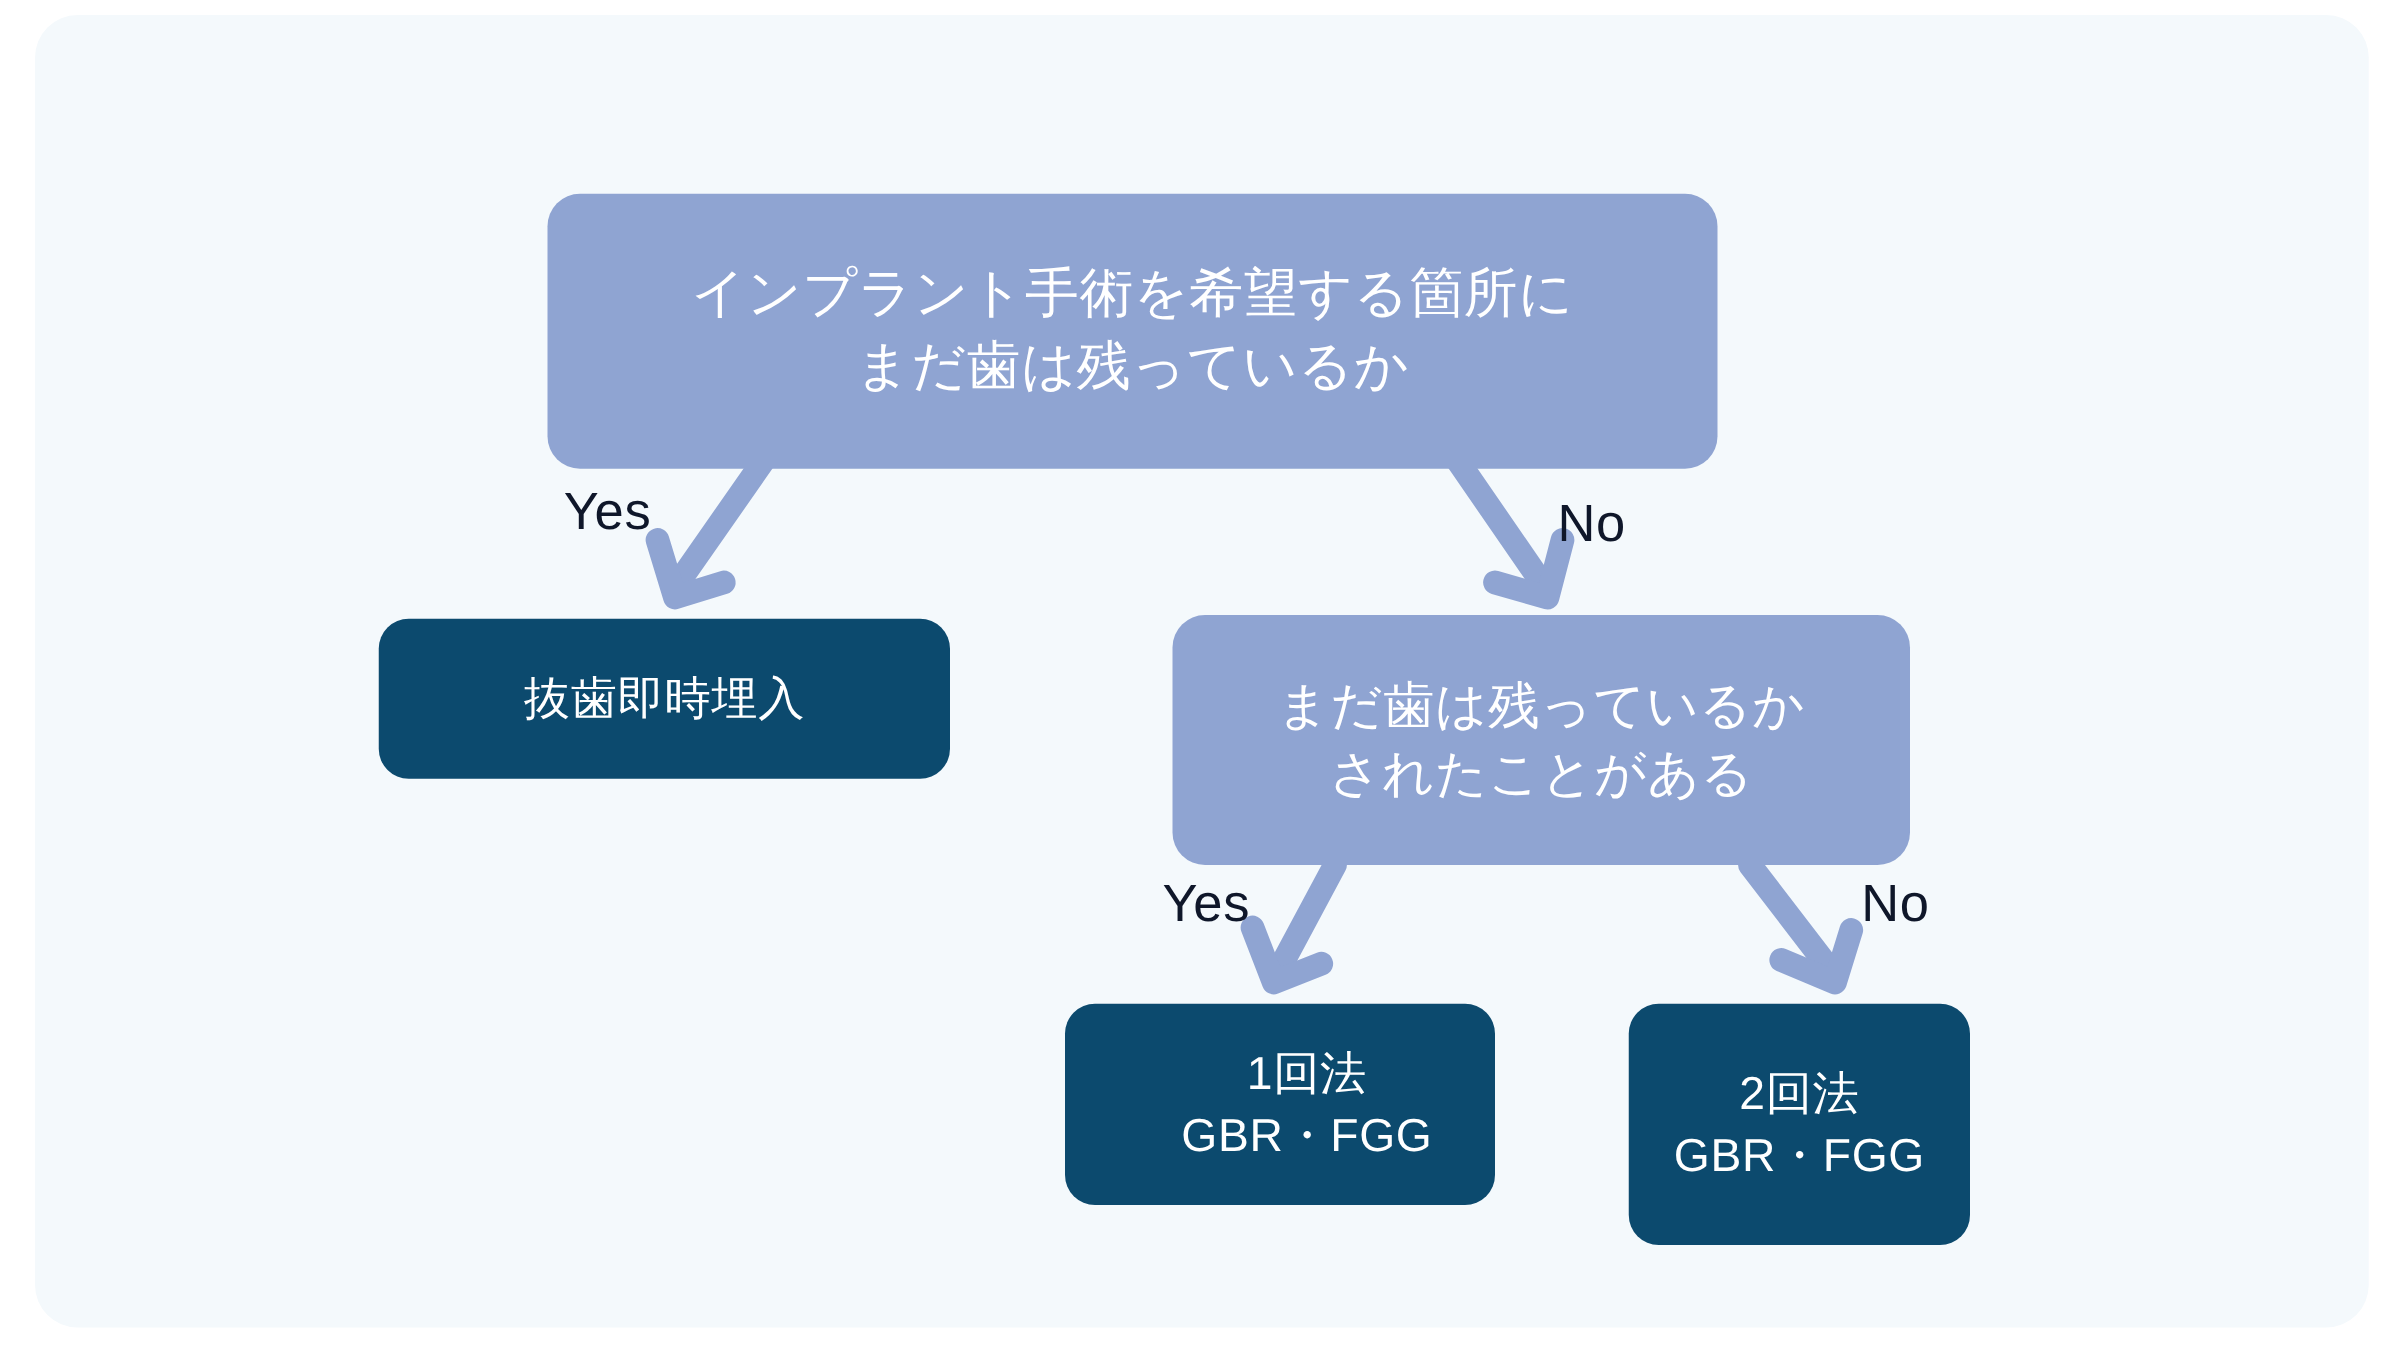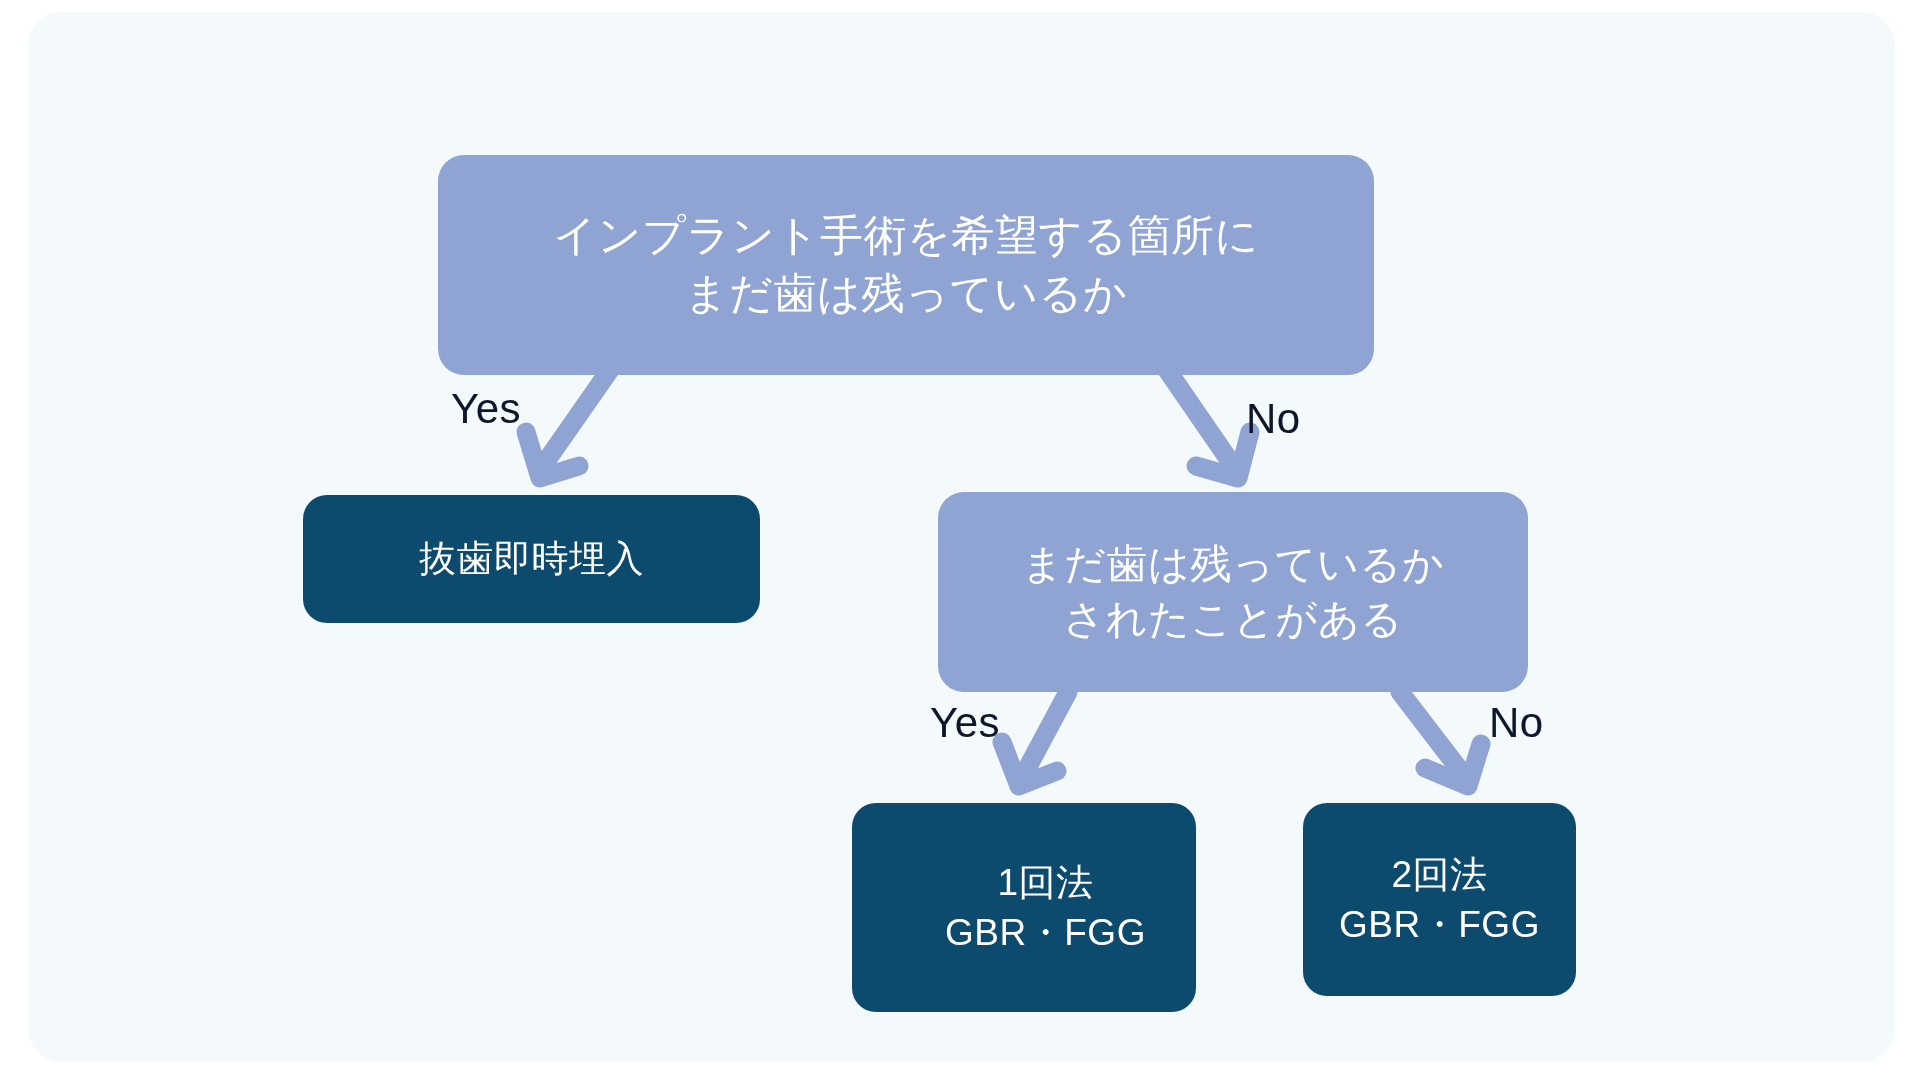--- a/index.html
+++ b/index.html
@@ -89,21 +89,21 @@
     left: 303px;
     top: 495px;
     width: 457px;
     height: 128px;
   }
 
   #node-one-stage {
     left: 852px;
     top: 803px;
     width: 344px;
-    height: 209px;
+    height: 161px;
     padding-left: 43px;
   }
 
   #node-two-stage {
     left: 1303px;
     top: 803px;
     width: 273px;
     height: 193px;
   }
 

